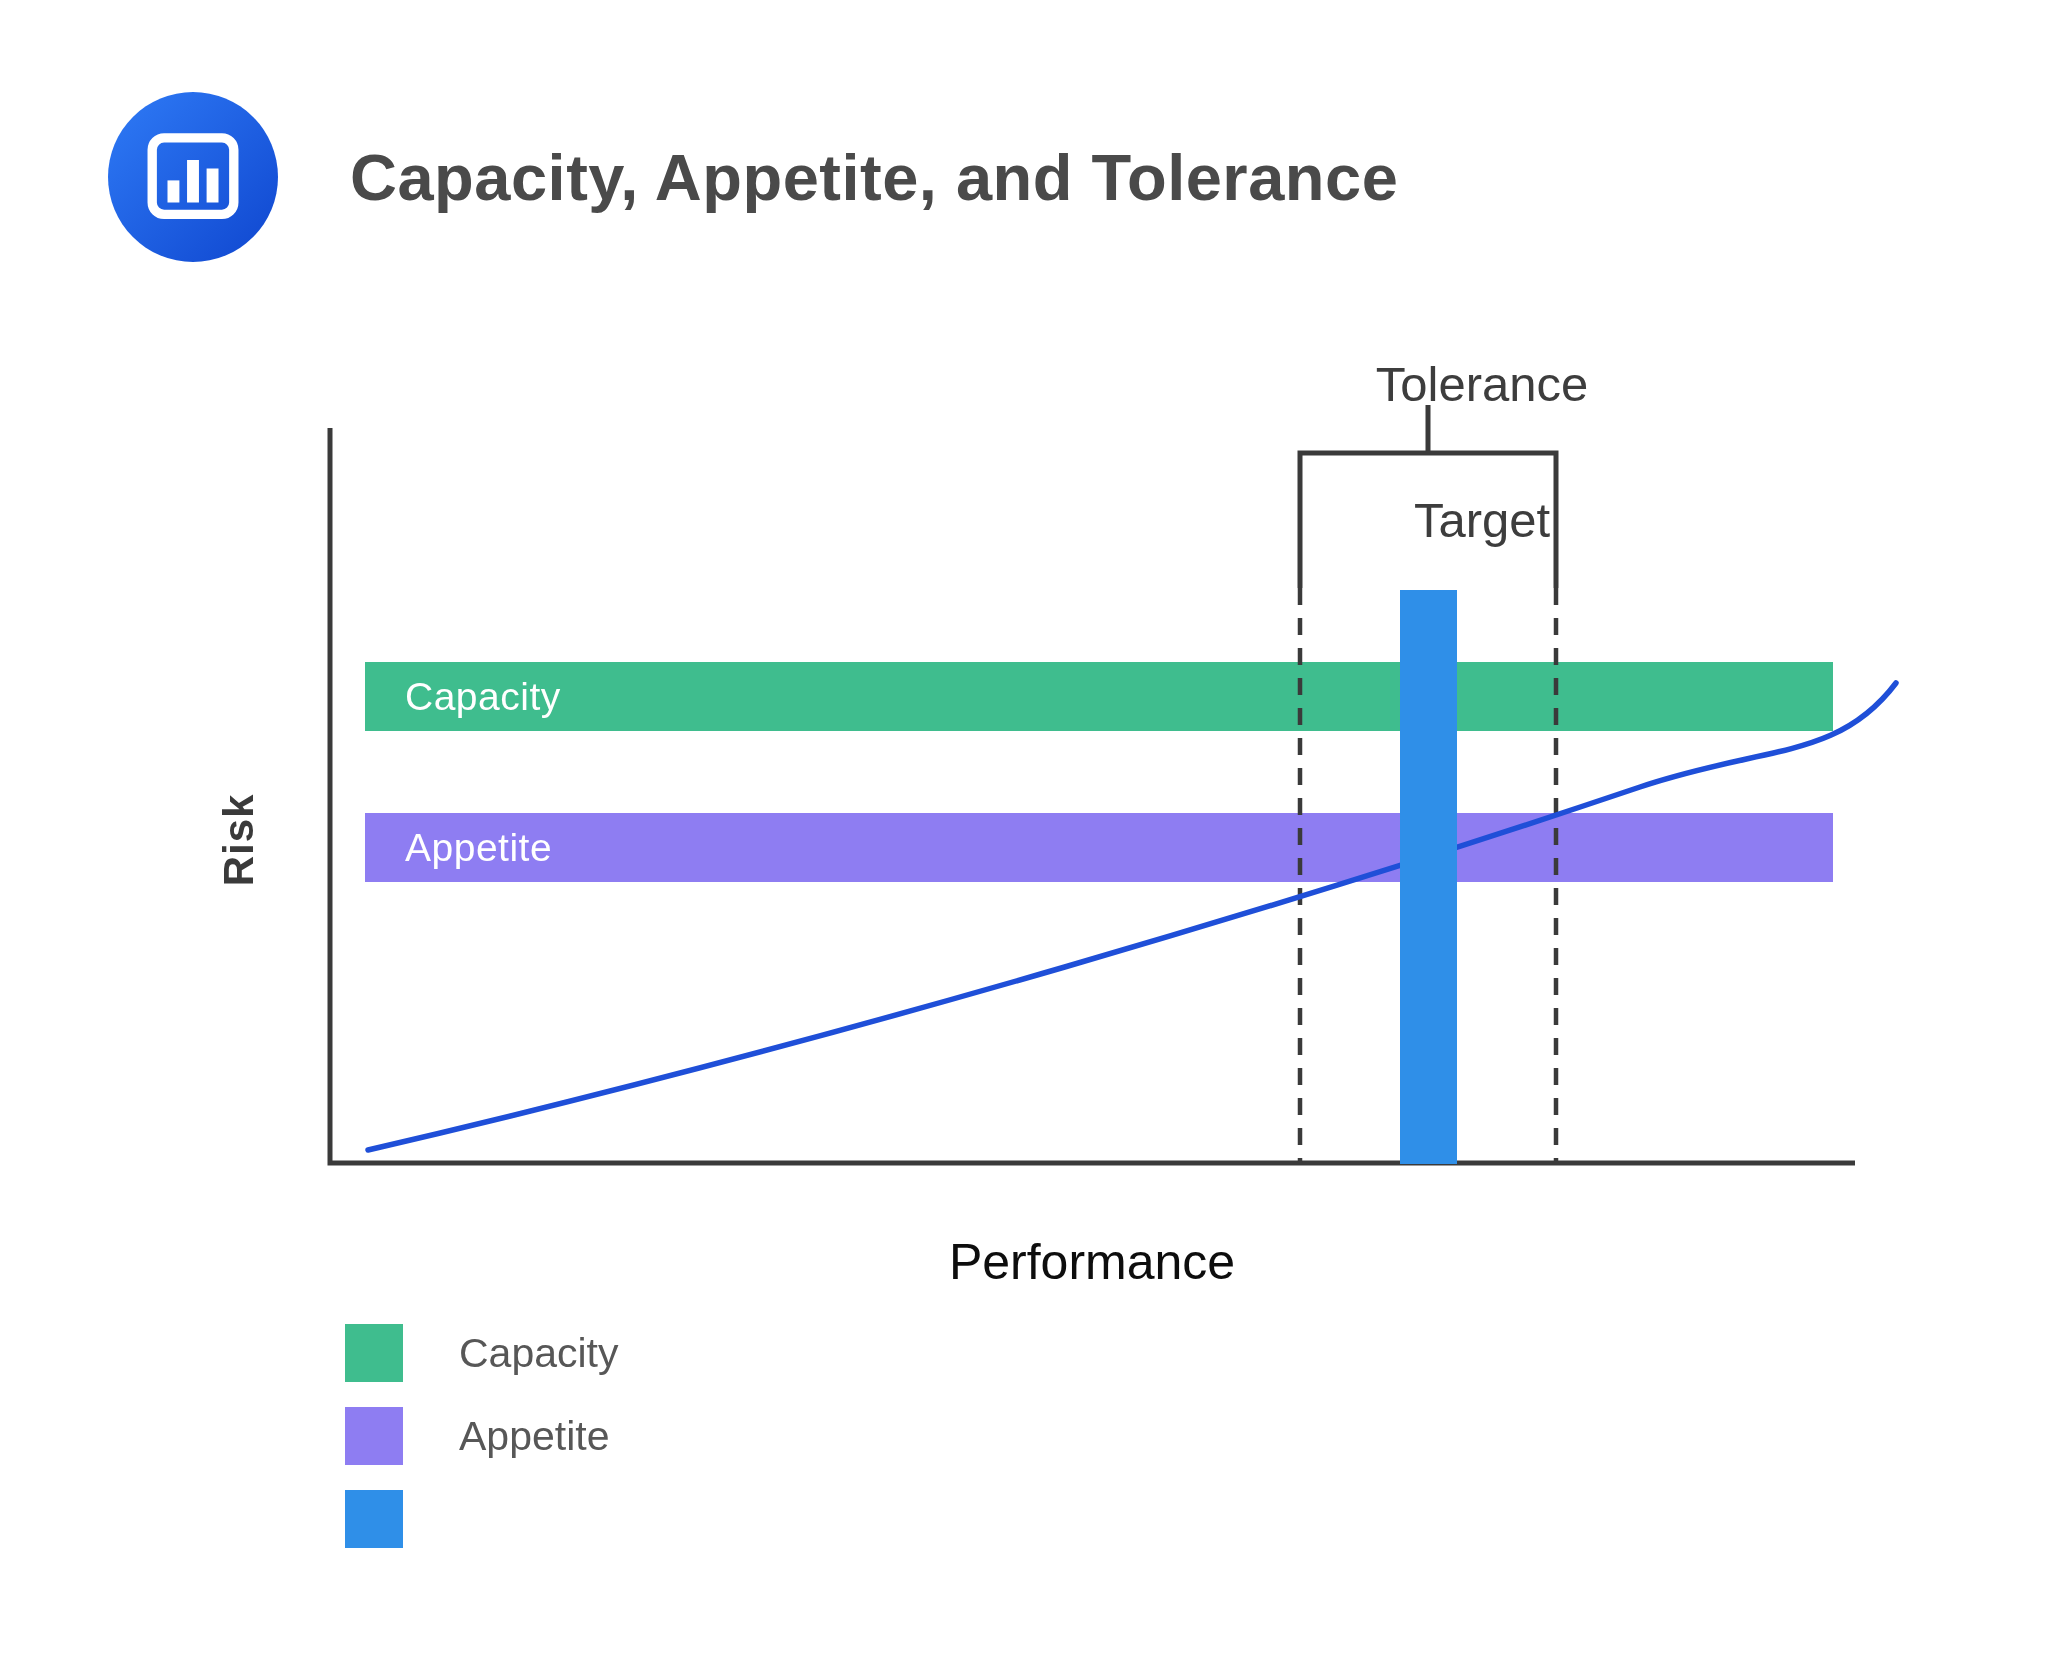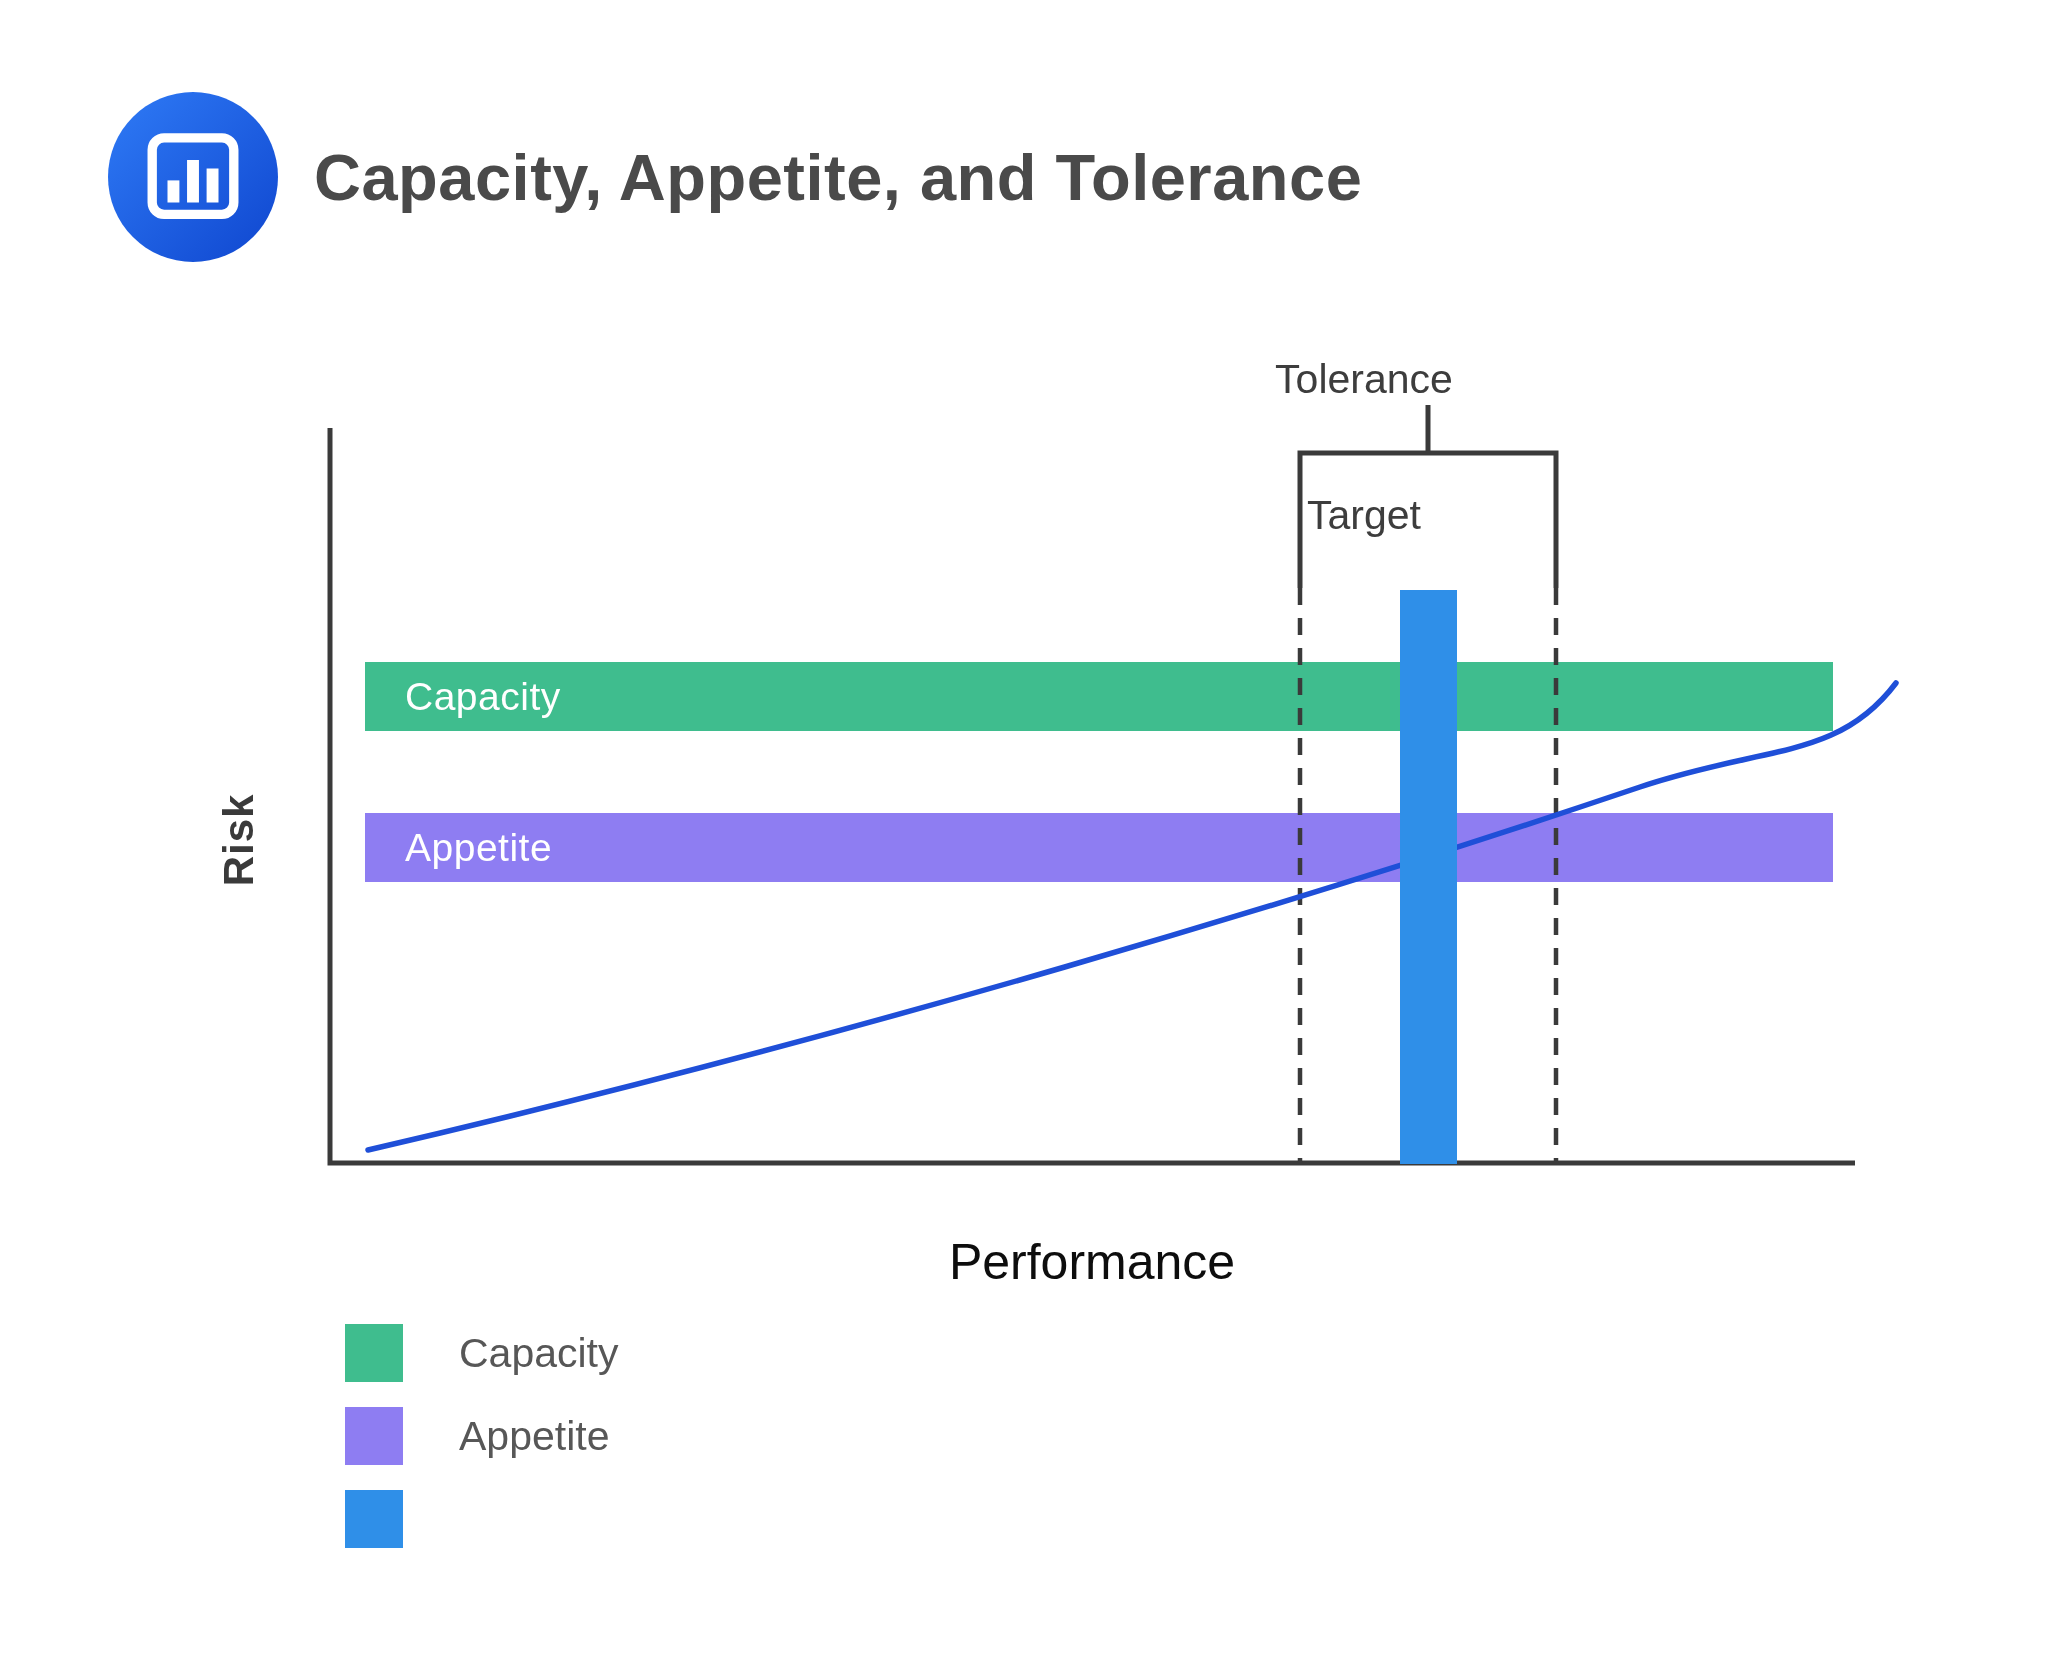--- a/index.html
+++ b/index.html
@@ -2,36 +2,36 @@
 <html><head>
 <meta charset="utf-8">
 <style>
   html,body { margin:0; padding:0; background:#ffffff; }
   .canvas {
     position:relative; width:2048px; height:1665px; background:#ffffff;
     font-family:"Liberation Sans", sans-serif; overflow:hidden;
   }
 
   
-  .header { position:absolute; left:108px; top:92px; display:flex; align-items:center; gap:36px; }
+  .header { position:absolute; left:108px; top:92px; display:flex; align-items:center; gap:72px; }
   .logo { width:170px; height:170px; flex:0 0 auto; }
   .page-title { margin:0; font-size:65px; font-weight:700; color:#4a4a4a; letter-spacing:0.5px; }
 
   
   .overlay { position:absolute; left:0; top:0; width:2048px; height:1665px; z-index:2; }
 
   .band { position:absolute; left:365px; width:1468px; height:69px; z-index:1; display:flex; align-items:center; }
   .band .band-label { color:#ffffff; font-size:39px; font-weight:500; padding-left:40px; letter-spacing:0.5px; }
   .band.capacity { top:662px; background:#3fbd8e; }
   .band.appetite { top:813px; background:#8e7df2; }
 
   .target-bar { position:absolute; left:1400px; top:590px; width:57px; height:574px; background:#2f8fe8; z-index:3; }
 
-  .ann { position:absolute; z-index:4; width:300px; left:1214px; text-align:center;
-         font-size:41px; color:#3d3d3d; font-weight:500; }
+  .ann { position:absolute; z-index:4; width:300px; left:1332px; text-align:center;
+         font-size:49px; color:#3d3d3d; font-weight:500; }
   .ann.tolerance { top:356px; }
   .ann.target { top:492px; }
 
   .ylabel { position:absolute; left:140px; top:815px; width:200px; height:50px; text-align:center;
             transform:rotate(-90deg); font-size:42px; font-weight:700; color:#3a3a3a; letter-spacing:1px; z-index:4; }
   .xlabel { position:absolute; left:742px; top:1208px; width:700px; text-align:center;
             font-size:50px; font-weight:400; color:#0d0d0d; z-index:4;margin-top:25px; }
 
   
   .legend { position:absolute; left:345px; top:1324px; display:flex; flex-direction:column; gap:25px; z-index:1; }

